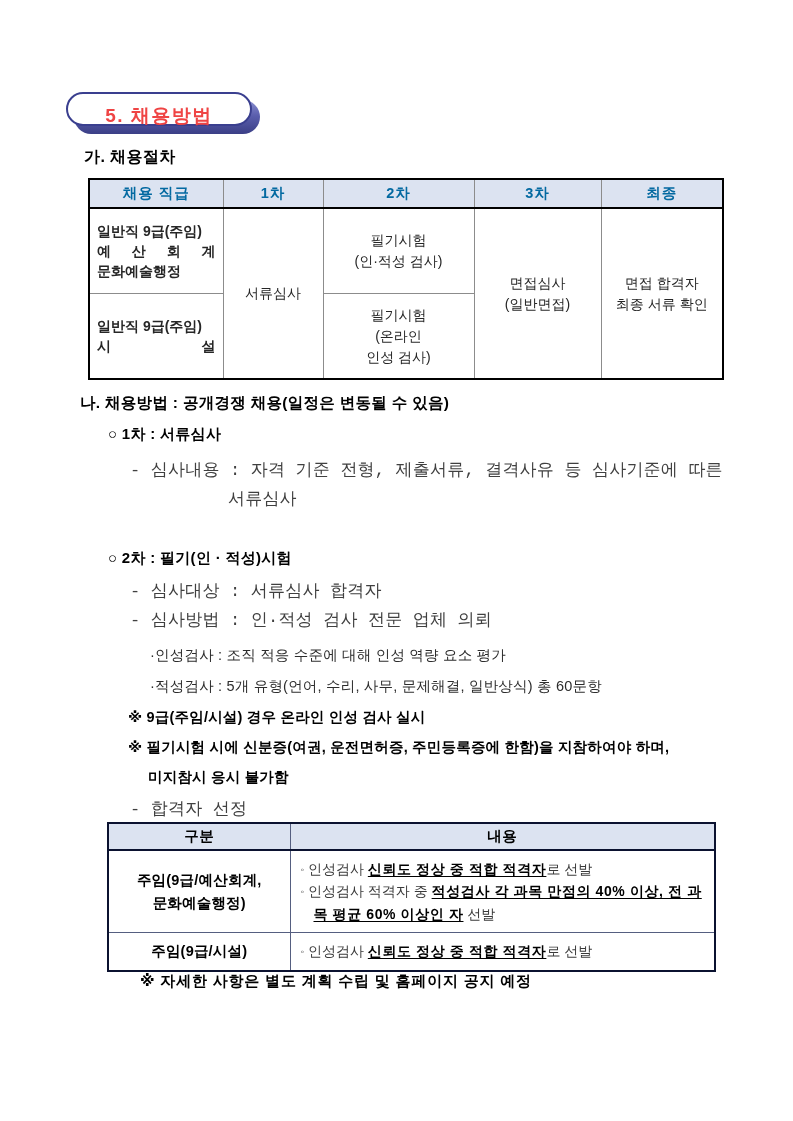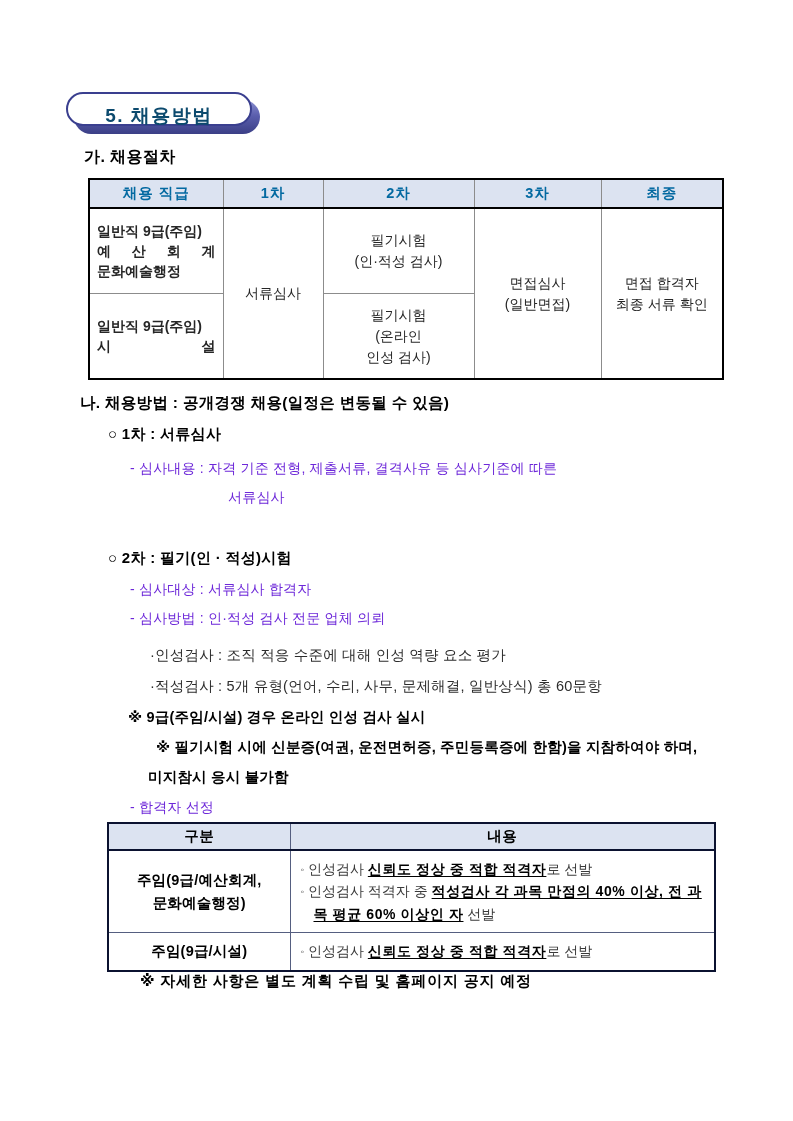--- a/index.html
+++ b/index.html
@@ -52,21 +52,21 @@
     border: 2px solid #3a3f8f;
     box-sizing: border-box;
     display: flex;
     align-items: center;
     justify-content: center;
   }
   .badge-text {
     font-size: 19px;
     font-weight: bold;
     letter-spacing: 1.5px;
-    color: #0c4a6e;
+    color: #ef4444;
     line-height: 1;
     padding-bottom: 2px;
     margin-top: 15px;
   }
 
   
   .tx {
     position: absolute;
     white-space: nowrap;
     line-height: 1.25;
@@ -81,23 +81,24 @@
     font-size: 15.5px;
     font-weight: bold;
     letter-spacing: 0.3px;
   }
   .lvl-circle {
     font-size: 15px;
     font-weight: bold;
     letter-spacing: 0.3px;
   }
   .lvl-dash {
-    font-size: 14px;
-    color: #6d28d9;
+    font-size: 17px;
+    color: #404040;
     letter-spacing: 0.2px;
+    font-family: Liberation Mono, monospace;
   }
   .lvl-dot {
     font-size: 14.5px;
     color: #2c2c2c;
     letter-spacing: 0.2px;
   }
   .lvl-note {
     font-size: 14.5px;
     font-weight: bold;
     letter-spacing: 0.2px;
@@ -274,21 +275,21 @@
   <div class="tx lvl-circle" style="left:108px; top:425px;">○ 1차 : 서류심사</div>
   <div class="tx lvl-dash" style="left:130px; top:460px;">- 심사내용 : 자격 기준 전형, 제출서류, 결격사유 등 심사기준에 따른</div>
   <div class="tx lvl-dash" style="left:228px; top:489px;">서류심사</div>
 
   <div class="tx lvl-circle" style="left:108px; top:549px;">○ 2차 : 필기(인 · 적성)시험</div>
   <div class="tx lvl-dash" style="left:130px; top:581px;">- 심사대상 : 서류심사 합격자</div>
   <div class="tx lvl-dash" style="left:130px; top:610px;">- 심사방법 : 인·적성 검사 전문 업체 의뢰</div>
   <div class="tx lvl-dot" style="left:150px; top:646px;">·인성검사 : 조직 적응 수준에 대해 인성 역량 요소 평가</div>
   <div class="tx lvl-dot" style="left:150px; top:677px;">·적성검사 : 5개 유형(언어, 수리, 사무, 문제해결, 일반상식) 총 60문항</div>
   <div class="tx lvl-note" style="left:128px; top:708px;">※ 9급(주임/시설) 경우 온라인 인성 검사 실시</div>
-  <div class="tx lvl-note" style="left:128px; top:738px;margin-left:28px;">※ 필기시험 시에 신분증(여권, 운전면허증, 주민등록증에 한함)을 지참하여야 하며,</div>
+  <div class="tx lvl-note" style="left:128px; top:738px;">※ 필기시험 시에 신분증(여권, 운전면허증, 주민등록증에 한함)을 지참하여야 하며,</div>
   <div class="tx lvl-note" style="left:148px; top:768px;">미지참시 응시 불가함</div>
   <div class="tx lvl-dash" style="left:130px; top:799px;">- 합격자 선정</div>
 
   <table class="tbl2">
     <colgroup>
       <col style="width:182px">
       <col style="width:425px">
     </colgroup>
     <thead>
       <tr>

